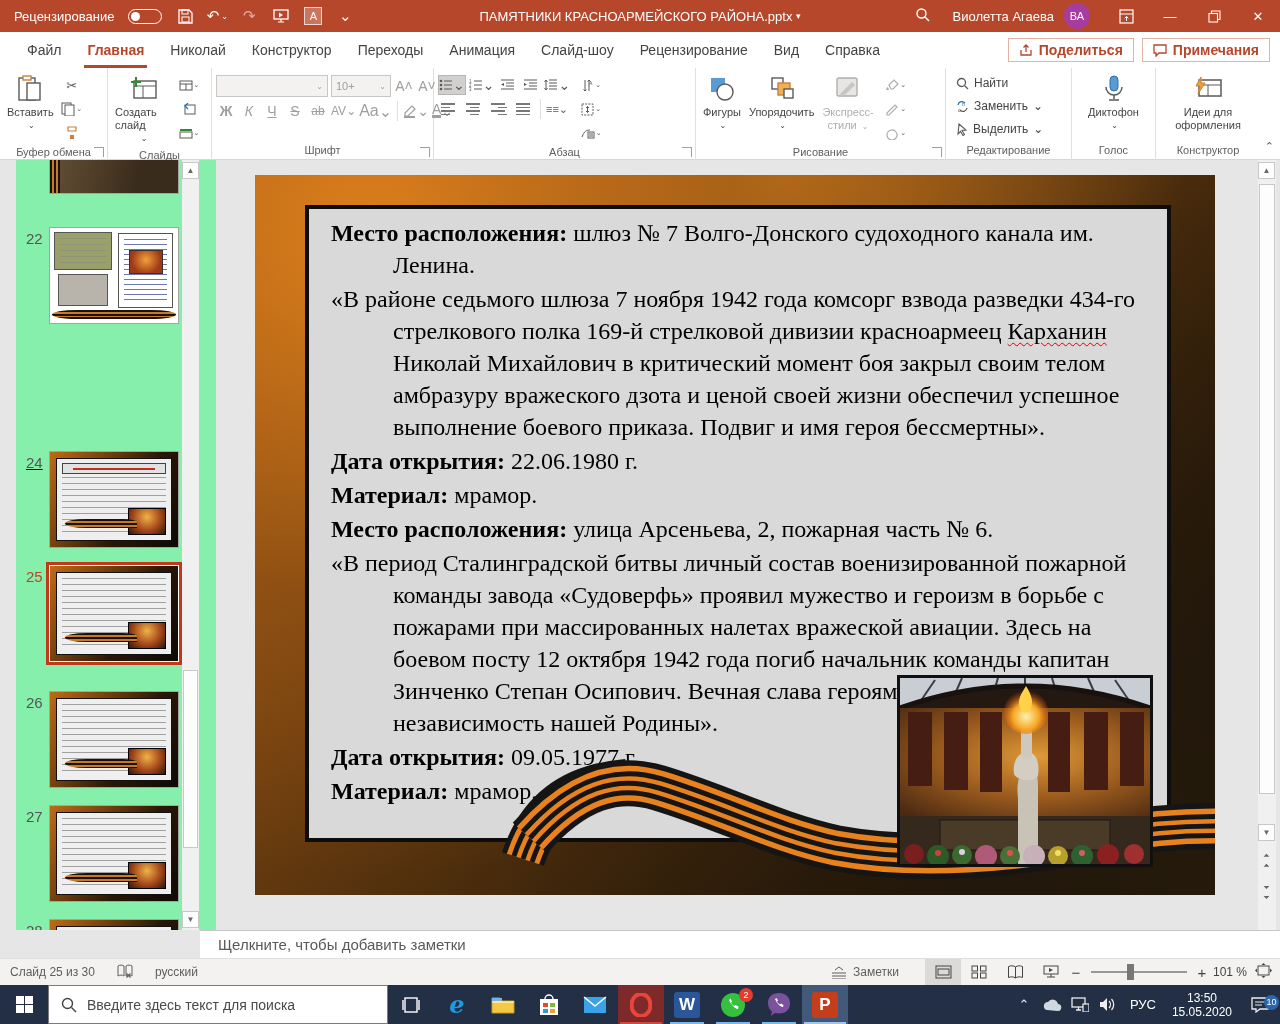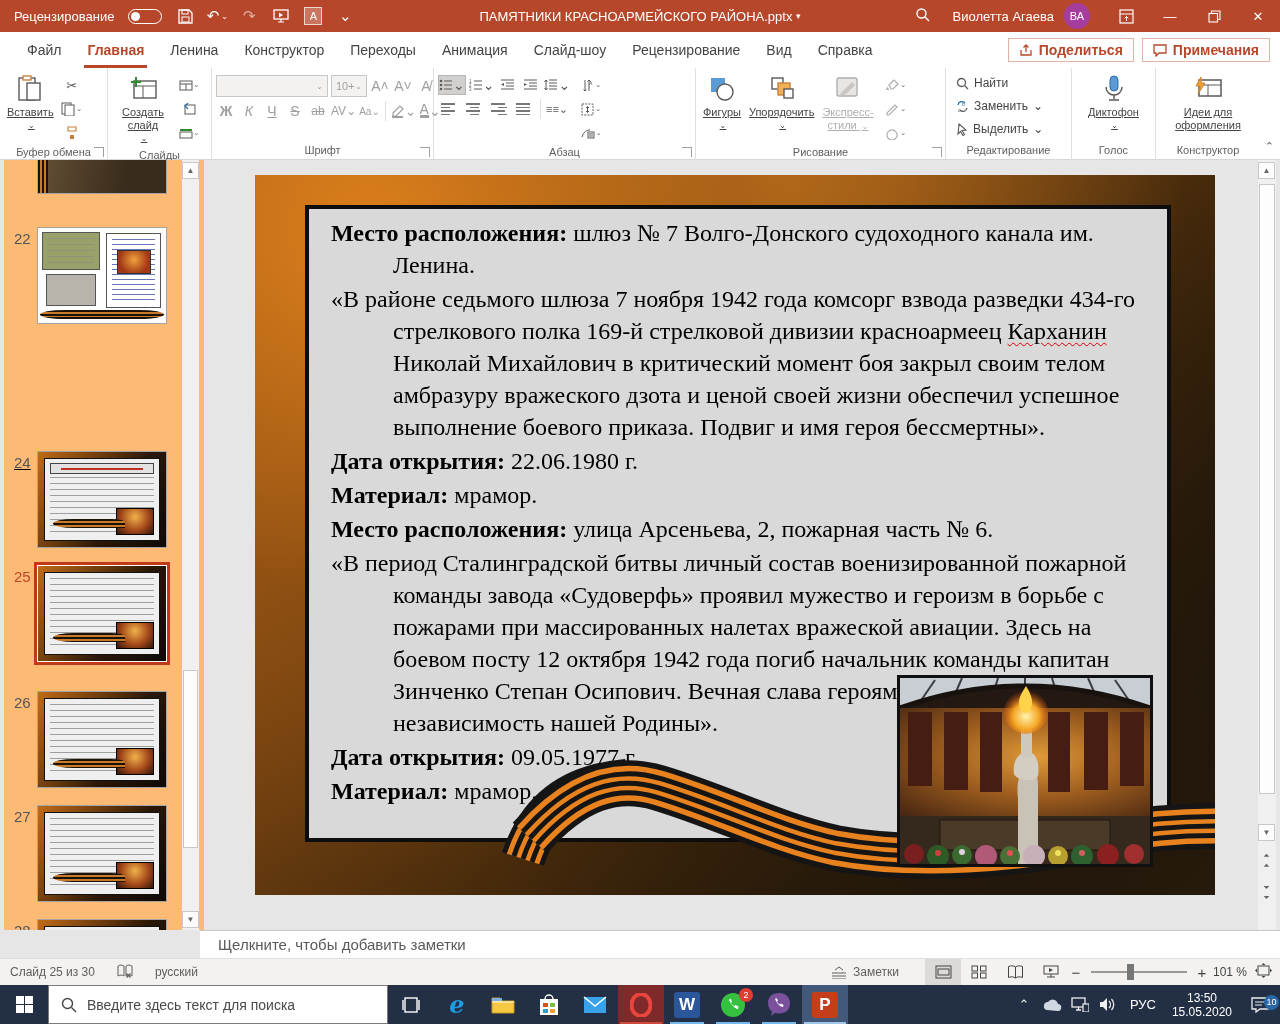--- a/index.html
+++ b/index.html
@@ -34,40 +34,40 @@
   .tabbar-right { margin-left:auto; display:flex; gap:8px; padding-right:10px; }
   .pill-btn { border:1px solid #e3b3a6; color:#b7472a; font-size:14px; font-weight:bold; padding:3px 10px; display:flex; align-items:center; gap:6px; background:#fff; }
   .pill-btn svg { display:block; }
 
   
   #ribbon { position:absolute; left:0; top:68px; width:1280px; height:92px; background:#fff; border-bottom:1px solid #d8d6d4; display:flex; }
   .rgroup { position:relative; height:92px; border-right:1px solid #e1dfdd; display:flex; flex-direction:column; }
   .rgroup-body { flex:1; display:flex; align-items:flex-start; padding:4px 4px 0 4px; gap:2px; }
   .rgroup-label { height:18px; font-size:11px; color:#605e5c; text-align:center; line-height:16px; position:relative; white-space:nowrap; }
   .launcher { position:absolute; right:3px; bottom:3px; width:10px; height:10px; border-left:1px solid #8a8886; border-bottom:1px solid #8a8886; transform:rotate(180deg); opacity:.8; }
-  .bigbtn { display:flex; flex-direction:column; align-items:center; justify-content:flex-start; font-size:11px; color:#444; text-align:center; line-height:13px; padding:2px 3px;text-decoration:underline; }
+  .bigbtn { display:flex; flex-direction:column; align-items:center; justify-content:flex-start; font-size:11px; color:#444; line-height:13px; padding:2px 3px; }
   .bigbtn .bicon { width:30px; height:30px; display:flex; align-items:center; justify-content:center; margin-bottom:2px; }
   .bigbtn.disabled { color:#b0aeac; }
   .minicol { display:flex; flex-direction:column; gap:2px; padding-top:2px; }
   .mbtn { width:26px; height:22px; display:flex; align-items:center; justify-content:center; color:#5c5a58; font-size:13px; }
   .mbtn .caret2 { font-size:7px; color:#5c5a58; margin-left:1px; }
   .fontrows { display:flex; flex-direction:column; gap:4px; padding-top:3px; }
   .frow { display:flex; align-items:center; gap:3px; }
   .combo { height:22px; background:#f3f2f1; border:1px solid #c8c6c4; color:#a19f9d; font-size:11px; display:flex; align-items:center; padding:0 4px; justify-content:space-between; }
   .fmt { min-width:20px; height:20px; display:flex; align-items:center; justify-content:center; color:#a19f9d; font-size:14px; }
   .fmt.en { color:#5c5a58; }
   .sepv { width:1px; height:20px; background:#e1dfdd; margin:0 2px; }
   .albtn { width:22px; height:20px; display:flex; flex-direction:column; justify-content:center; gap:2px; padding:0 3px; }
   .albtn i { height:1.5px; background:#7a7876; display:block; }
   .bullets-active { background:#d2d0ce; border:1px solid #b8b6b4; }
   .txtbtn { display:flex; align-items:center; gap:5px; font-size:12px; color:#444; height:22px; padding:0 2px; white-space:nowrap; }
 
   
   #main { position:absolute; left:0; top:160px; width:1280px; height:770px; background:#e6e6e6; }
-  #thumbpanel { position:absolute; left:4px; top:0; width:200px; height:770px; background:#fdba74; overflow:hidden;padding-left:36px; }
+  #thumbpanel { position:absolute; left:16px; top:0; width:200px; height:770px; background:#86efac; overflow:hidden;padding-left:36px; }
   .thumb-row { position:absolute; left:0; display:flex; }
   .tnum { width:34px; font-size:15px; color:#555; padding-top:2px; text-align:left; padding-left:10px; }
   .tnum.sel { color:#b7472a; }
   .mini { width:128px; height:95px; position:relative; background:#fff; box-shadow:0 0 0 1px #a6a4a2; overflow:hidden; }
   .selwrap { box-shadow:0 0 0 1px #fff, 0 0 0 4px #c0391b; }
   .mini.dark { background:linear-gradient(120deg,#c06a16,#7a430f 30%,#2a1706 62%,#0e0a05); }
   .mpage { position:absolute; inset:6px; background:#efefef; border:1px solid #111; }
   .mlines { position:absolute; left:5px; right:5px; top:5px; bottom:5px; background:repeating-linear-gradient(to bottom,#858585 0 1px,transparent 1px 6px); opacity:.75; }
   .mlines.blue { background:repeating-linear-gradient(to bottom,#3a4a9a 0 1px,transparent 1px 5px); }
   .mphoto { position:absolute; right:5px; bottom:5px; width:38px; height:27px; background:radial-gradient(circle at 50% 32%,#f0b24a,#a5491a 55%,#30150b); border:1px solid #000; }
@@ -187,21 +187,21 @@
           </svg>
       </span>
       <span class="winbtn">✕</span>
     </div>
   </div>
 
   <div id="tabbar">
     <div id="tabs">
         <div class="tab">Файл</div>
         <div class="tab active">Главная</div>
-        <div class="tab">Ленина</div>
+        <div class="tab">Николай</div>
         <div class="tab">Конструктор</div>
         <div class="tab">Переходы</div>
         <div class="tab">Анимация</div>
         <div class="tab">Слайд-шоу</div>
         <div class="tab">Рецензирование</div>
         <div class="tab">Вид</div>
         <div class="tab">Справка</div>
       </div>
     <div class="tabbar-right">
       <span class="pill-btn">
@@ -295,39 +295,39 @@
     </div>
 
     <div class="rgroup" style="width:222px">
       <div class="rgroup-body">
         <div class="fontrows">
           <div class="frow">
             <span class="combo" style="width:112px">
                 <span></span>
                 <span style="font-size:8px">⌄</span>
               </span>
-            <span class="combo" style="width:36px">
+            <span class="combo" style="width:60px">
                 <span>10+</span>
                 <span style="font-size:8px">⌄</span>
               </span>
             <span class="fmt">A˄</span>
             <span class="fmt">A˅</span>
             <span class="fmt">A̸</span>
           </div>
           <div class="frow">
             <span class="fmt" style="font-weight:bold">Ж</span>
             <span class="fmt" style="font-style:italic">К</span>
             <span class="fmt" style="text-decoration:underline">Ч</span>
             <span class="fmt" style="text-decoration:line-through">S</span>
             <span class="fmt" style="text-decoration:line-through;font-size:12px">ab</span>
             <span class="fmt" style="font-size:12px">
                 <span>AV</span>
                 <span class="caret2">⌄</span>
               </span>
-            <span class="fmt" style="font-size:10px">
+            <span class="fmt" style="font-size:16px">
                 <span>Aa</span>
                 <span class="caret2">⌄</span>
               </span>
             <span class="sepv"></span>
             <span class="fmt">
               <svg width="14" height="14" viewBox="0 0 14 14">
                   <path d="M2 9L9 2l3 3-7 7H2z" fill="none" stroke="#a19f9d" stroke-width="1.2"></path>
                   <rect x="1" y="12" width="11" height="2" fill="#a19f9d"></rect>
                 </svg>
                 <span class="caret2">⌄</span>

